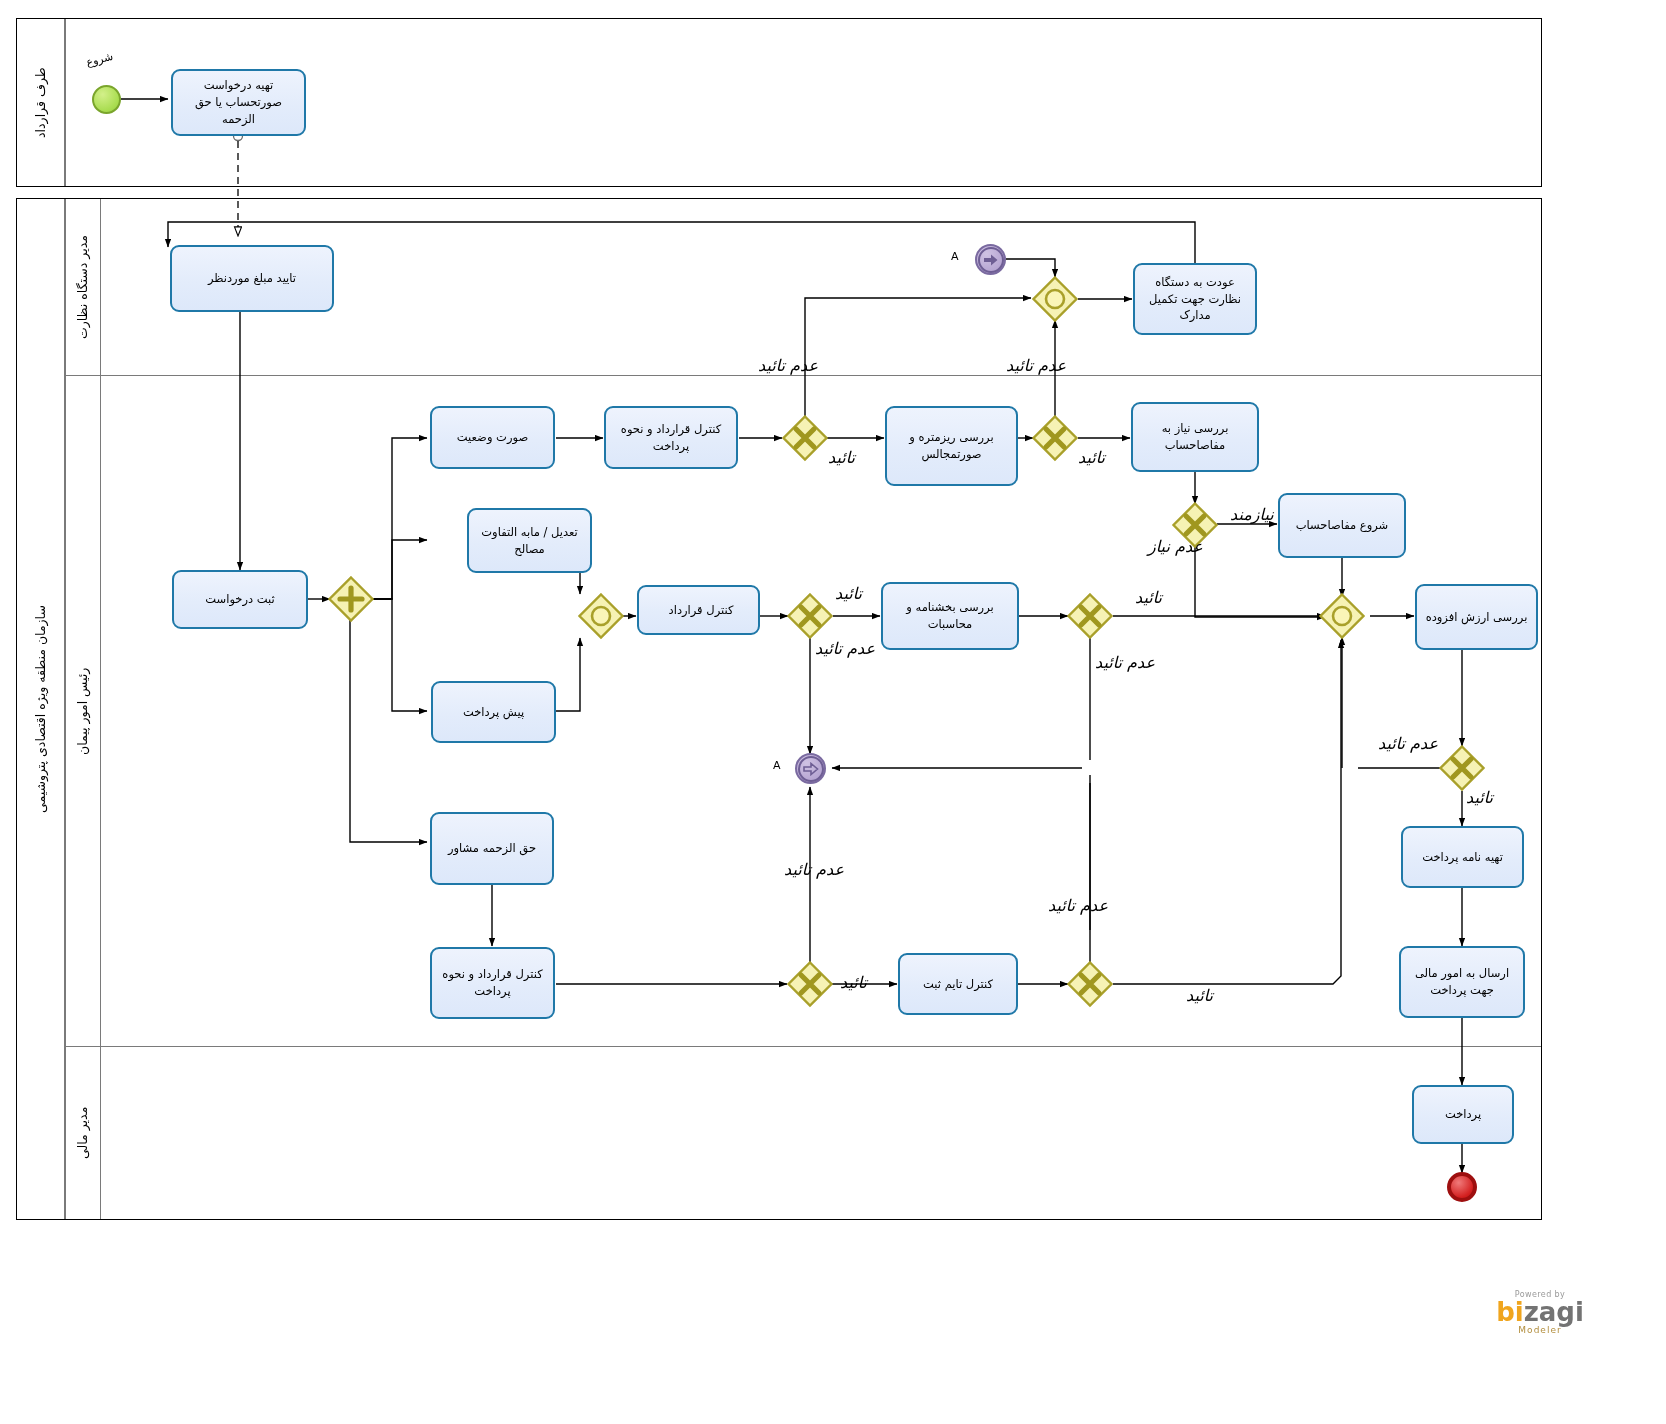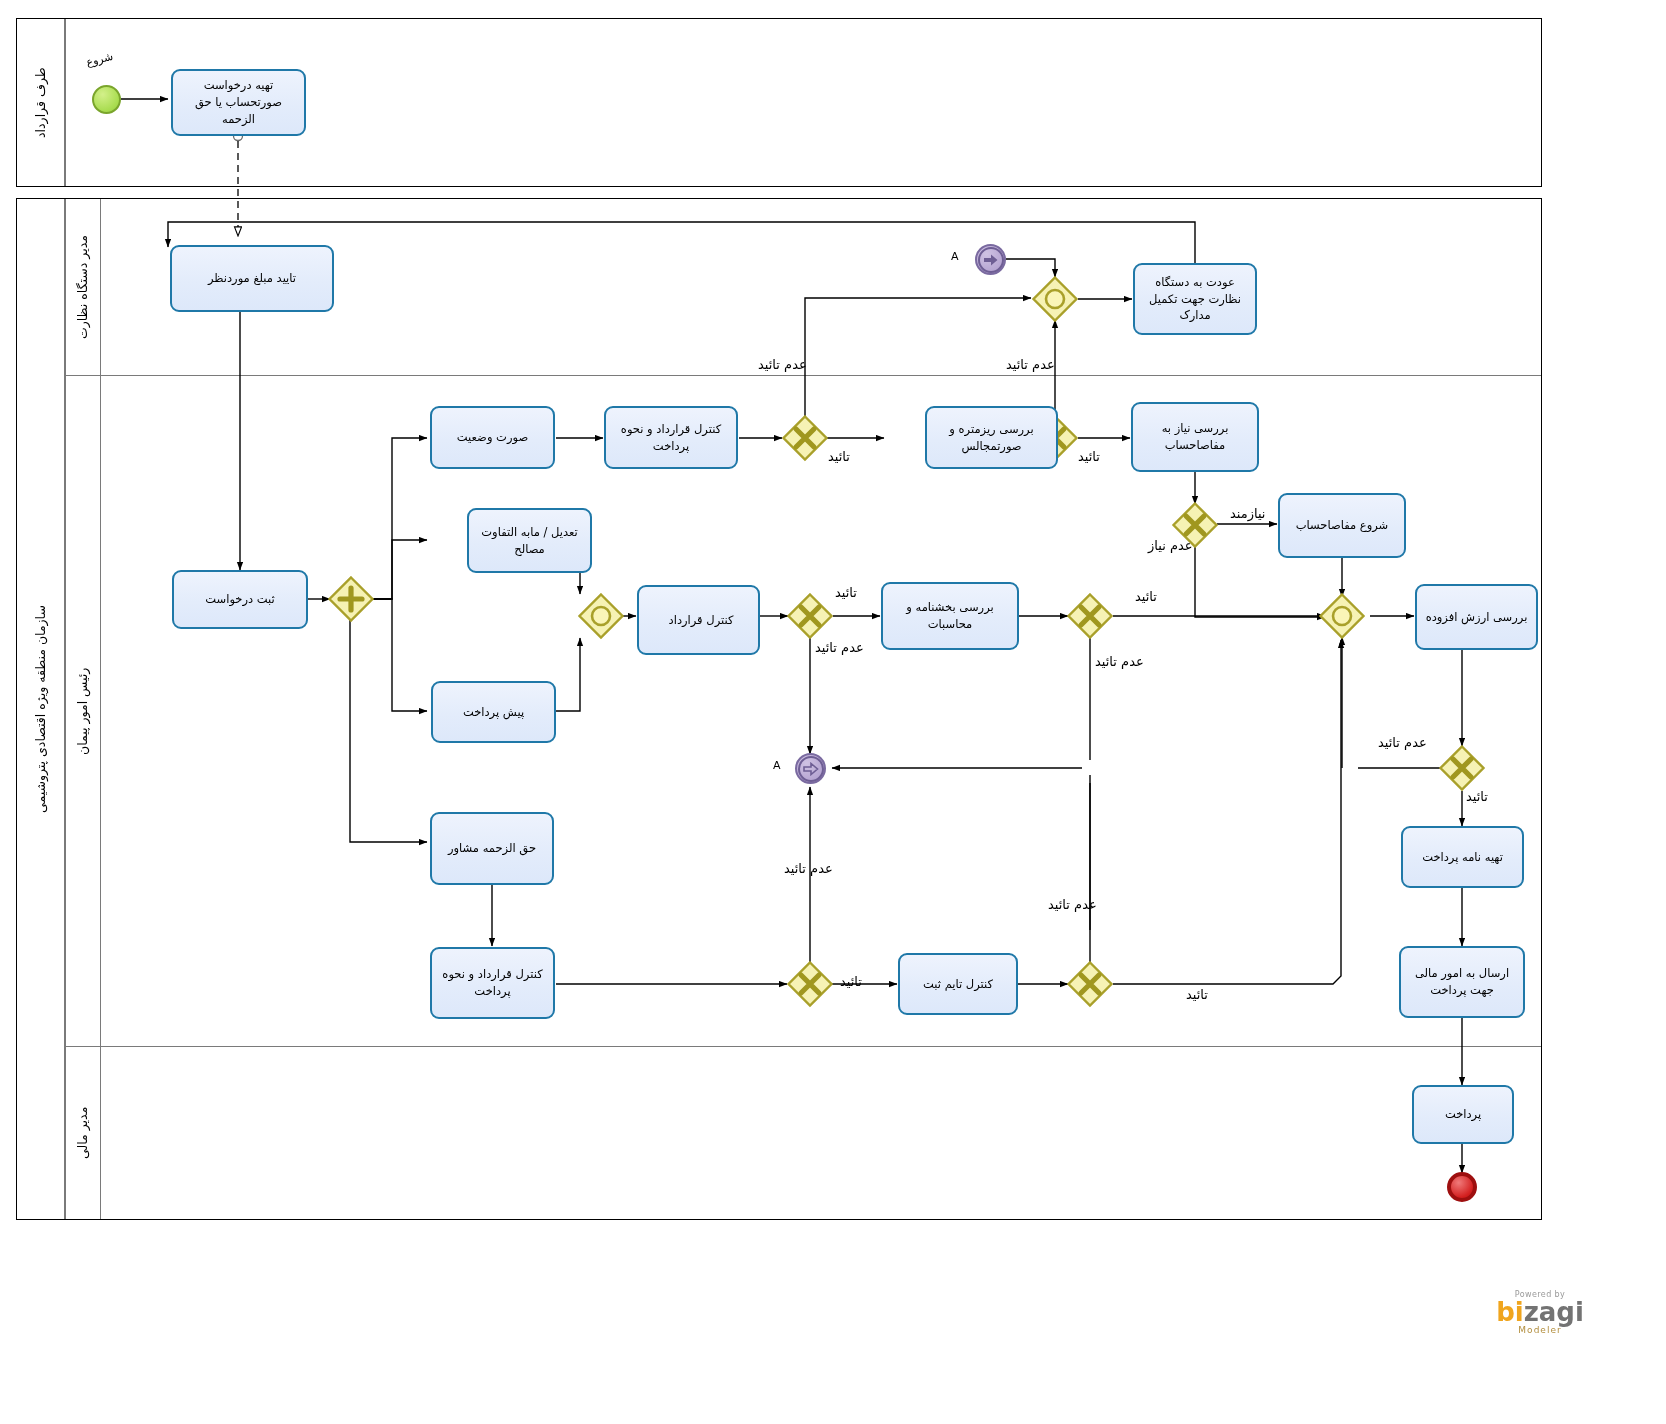--- a/index.html
+++ b/index.html
@@ -49,22 +49,22 @@
                   display:flex;align-items:center;justify-content:center;}
   .ev-link svg{display:block;}
 
   
   .gw{display:flex;align-items:center;justify-content:center;}
   .gw svg{display:block;overflow:visible;}
 
   
   .flow-svg{position:absolute;left:0;top:0;width:1666px;height:1424px;pointer-events:none;}
 
-  .edge-label{position:absolute;font-size:13px;color:#000;white-space:nowrap;
-              background:transparent;line-height:1;}
+  .edge-label{position:absolute;font-size:16px;color:#000;white-space:nowrap;
+              background:transparent;line-height:1;font-style:italic;}
   .ev-label{position:absolute;font-size:11px;color:#000;white-space:nowrap;}
 
   
   .logo{position:absolute;text-align:center;}
   .logo .pw{font-size:8px;color:#9a9a9a;letter-spacing:.4px;}
   .logo .bz{font-size:26px;font-weight:bold;line-height:1;}
   .logo .md{font-size:9px;color:#b38f3f;letter-spacing:1px;}
 </style>
 </head>
 <body>
@@ -311,31 +311,31 @@
   <div class="abs task" style="left:170px;top:245px;width:164px;height:67px;">تایید مبلغ موردنظر</div>
 
   <div class="abs task" style="left:1133px;top:263px;width:124px;height:72px;">عودت به دستگاه نظارت جهت تکمیل مدارک</div>
 
   <div class="abs task" style="left:172px;top:570px;width:136px;height:59px;">ثبت درخواست</div>
 
   <div class="abs task" style="left:430px;top:406px;width:125px;height:63px;">صورت وضعیت</div>
 
   <div class="abs task" style="left:604px;top:406px;width:134px;height:63px;">کنترل قرارداد و نحوه پرداخت</div>
 
-  <div class="abs task" style="left:885px;top:406px;width:133px;height:63px;margin-left:40px;">بررسی ریزمتره و صورتمجالس</div>
+  <div class="abs task" style="left:885px;top:406px;width:133px;height:80px;">بررسی ریزمتره و صورتمجالس</div>
 
   <div class="abs task" style="left:1131px;top:402px;width:128px;height:70px;">بررسی نیاز به مفاصاحساب</div>
 
   <div class="abs task" style="left:1278px;top:493px;width:128px;height:65px;">شروع مفاصاحساب</div>
 
   <div class="abs task" style="left:431px;top:508px;width:125px;height:65px;margin-left:36px;">تعدیل / مابه التفاوت مصالح</div>
 
   <div class="abs task" style="left:431px;top:681px;width:125px;height:62px;">پیش پرداخت</div>
 
-  <div class="abs task" style="left:637px;top:585px;width:123px;height:70px;padding-left:11px;">کنترل قرارداد</div>
+  <div class="abs task" style="left:637px;top:585px;width:123px;height:50px;padding-left:11px;">کنترل قرارداد</div>
 
   <div class="abs task" style="left:881px;top:582px;width:138px;height:68px;">بررسی بخشنامه و محاسبات</div>
 
   <div class="abs task" style="left:1415px;top:584px;width:123px;height:66px;">بررسی ارزش افزوده</div>
 
   <div class="abs task" style="left:430px;top:812px;width:124px;height:73px;">حق الزحمه مشاور</div>
 
   <div class="abs task" style="left:430px;top:947px;width:125px;height:72px;">کنترل قرارداد و نحوه پرداخت</div>
 
   <div class="abs task" style="left:898px;top:953px;width:120px;height:62px;">کنترل تایم ثبت</div>

